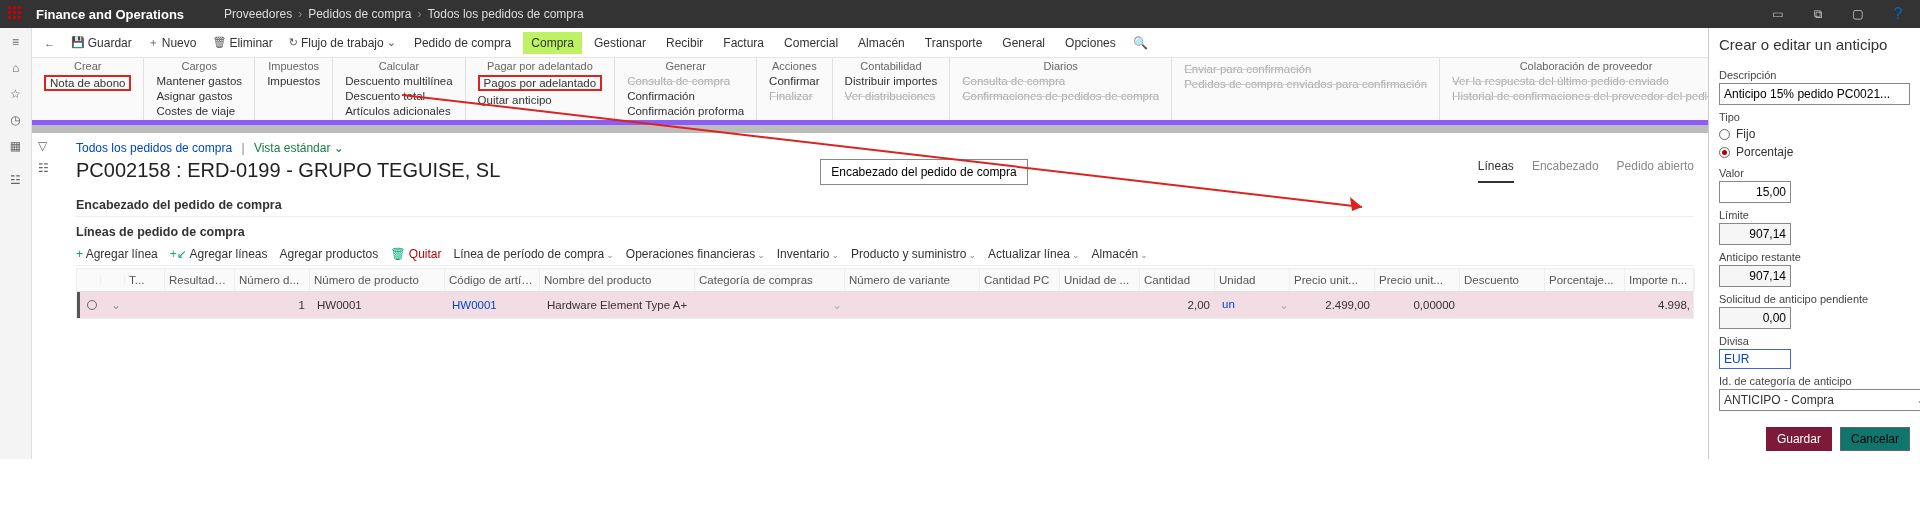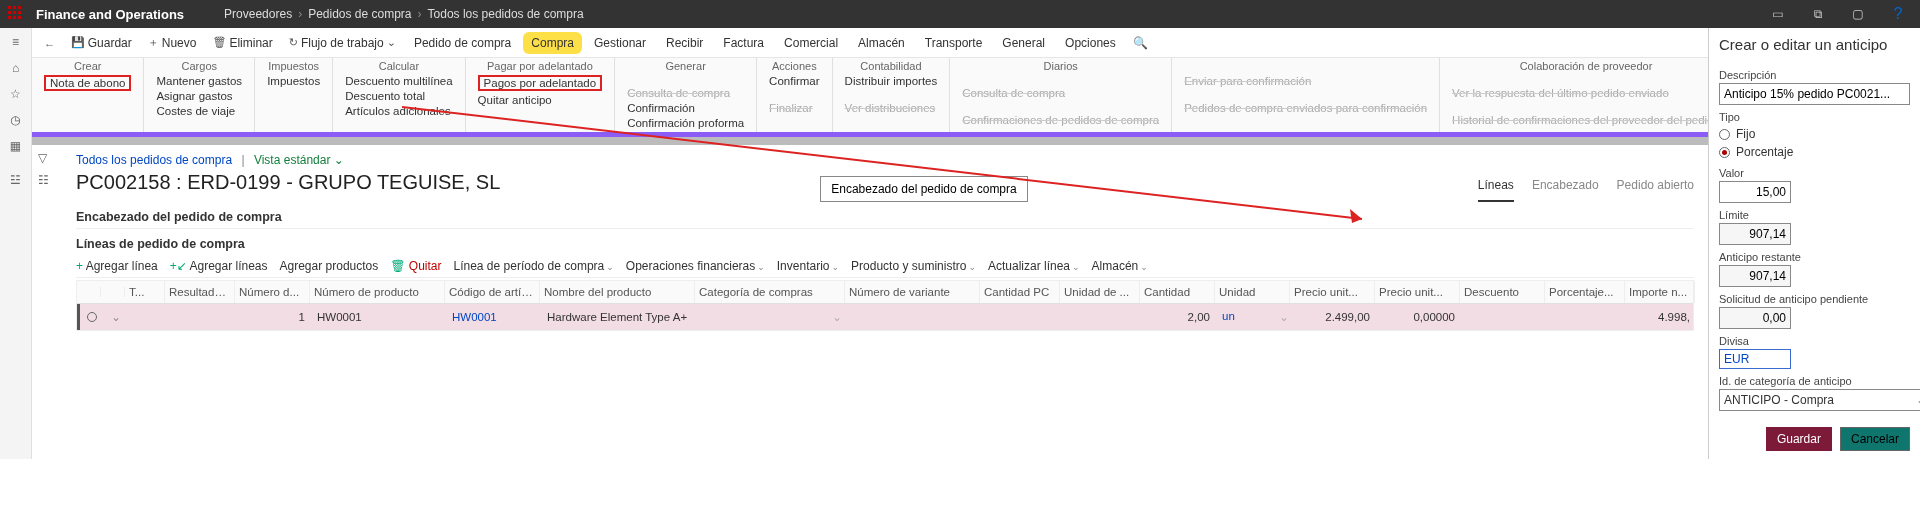--- a/index.html
+++ b/index.html
@@ -17,40 +17,40 @@
 .main-flex { display: flex; }
 .left-rail { width: 32px; background: #f4f4f4; border-right: 1px solid #e0e0e0; display: flex; flex-direction: column; align-items: center; padding-top: 6px; gap: 10px; }
 .left-rail .ic { width: 16px; height: 16px; color: #666; display:flex; align-items:center; justify-content:center; }
 
 .content { flex: 1; min-width: 0; }
 .action-row { display: flex; align-items: center; height: 30px; border-bottom: 1px solid #e6e6e6; padding: 0 6px; gap: 4px; }
 .ab { display: flex; align-items:center; gap: 3px; padding: 4px 6px; font-size: 12px; color: #333; cursor: pointer; }
 .ab.save { color: #333; }
 .ab .i { font-size: 11px; color: #555; }
 .tab { padding: 4px 8px; }
-.tab.active { background: #fde047; border-radius: 6px; }
+.tab.active { background: #bef264; }
 .search-ic { margin-left: 6px; color: #888; }
 
 .ribbon { display: flex; border-bottom: 5px solid #8b5cf6; background: #fafafa; min-height: 66px; }
 .rgroup { padding: 2px 12px 2px 12px; border-right: 1px solid #e0e0e0; display: flex; flex-direction: column; }
 .rgroup-title { font-size: 11px; color: #666; text-align: center; margin-bottom: 2px; }
 .rgroup-body { display: flex; flex-direction: column; gap: 1px; }
 .rlink { font-size: 11.5px; color: #333; white-space: nowrap; padding: 1px 0; cursor: pointer; }
-.rlink.disabled { color: #aaa; text-decoration: line-through; text-decoration-color: #ccc; margin-top: 12px; }
+.rlink.disabled { color: #aaa; text-decoration: line-through; text-decoration-color: #ccc; }
 .box-red { border: 2px solid #d22; padding: 0 4px; display: inline-block; }
 
 .gray-strip { height: 8px; background: #bcbcbc; }
 
 .page-body { padding: 8px 14px 8px 44px; position: relative; }
 .filter-col { position: absolute; left: 6px; top: 6px; width: 30px; display:flex; flex-direction:column; gap:8px; color:#666; }
 .crumb2 { font-size: 12px; margin-bottom: 4px; }
 .crumb2 a { color: #0047c2; text-decoration: none; }
 .crumb2 .sep { color: #888; margin: 0 6px; }
 .crumb2 .view { color: #15803d; }
-.hrow { display: flex; align-items: flex-end; }
+.hrow { display: flex; align-items: flex-start; }
 .page-title { font-size: 20px; font-weight: 400; color: #222; margin-bottom: 8px; }
 .po-header-btn { margin-left: 320px; border: 1px solid #888; background: #fff; padding: 5px 10px; font-size: 12px; }
 .viewsw { margin-left: auto; display:flex; gap:18px; font-size: 12px; }
 .viewsw span { color: #888; }
 .viewsw .active { color: #333; border-bottom: 2px solid #333; padding-bottom: 8px; }
 
 .section-head { font-weight: 600; font-size: 12.5px; color: #333; margin: 8px 0 4px; }
 .section-sep { border-bottom: 1px solid #eee; margin-bottom: 8px; }
 
 .line-toolbar { display:flex; gap:12px; font-size: 12px; color:#333; flex-wrap: wrap; padding: 4px 0; border-bottom: 1px solid #eee; }

